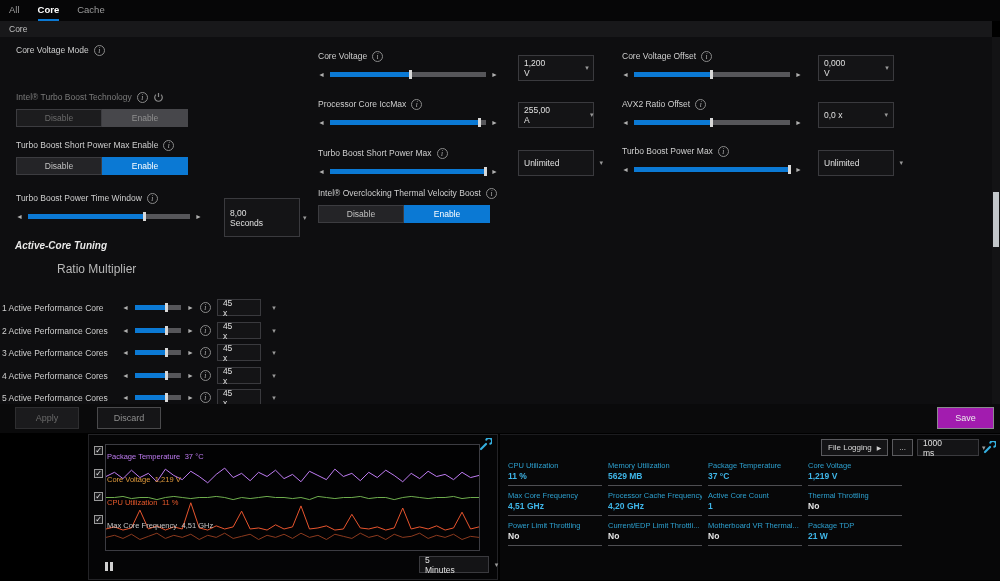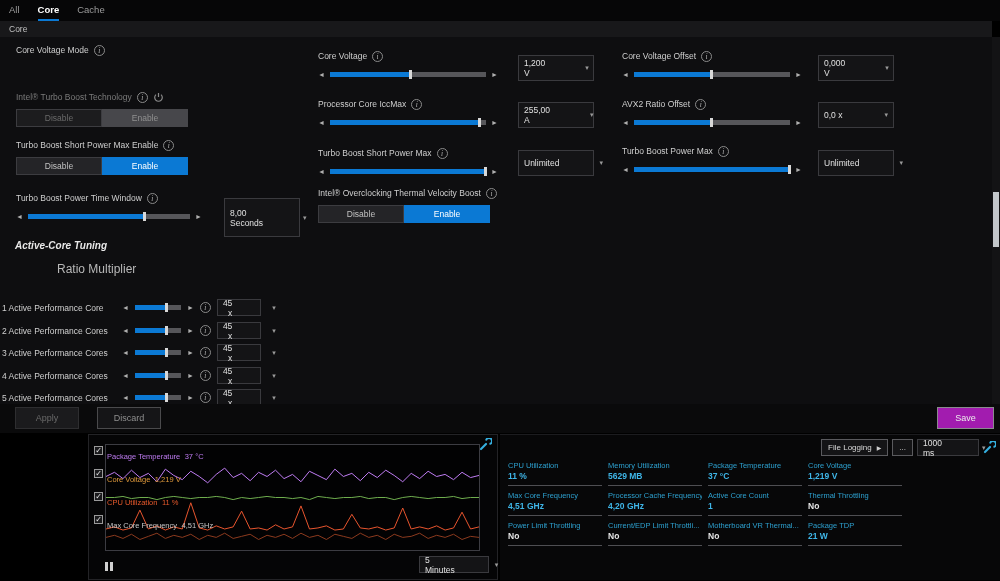--- a/index.html
+++ b/index.html
@@ -48,21 +48,21 @@
            justify-content:space-between; padding:6px 5px; cursor:pointer;gap:36px; }
   .combo .caret { color:#9a9a9a; font-size:7px; margin-left:4px; }
   .combo.small { height:17px; }
 
   
   .act-title { position:absolute; font-size:10px; font-weight:bold; color:#e8e8e8;font-style:italic; }
   .act-col   { position:absolute; font-size:12px; color:#b8b8b8; }
   .acrow { position:absolute; left:2px; display:flex; align-items:center; gap:6px; height:17px;margin-top:21px; }
   .aclabel { width:114px; font-size:8.5px; color:#d0d0d0; white-space:nowrap; }
   .actrack { flex:none; width:46px; }
-  .acombo { position:static; width:44px; height:17px;text-align:right; }
+  .acombo { position:static; width:44px; height:17px; }
 
   
   .actionbar { position:absolute; left:0; top:404px; width:1000px; height:29px; background:#0a0a0b; }
   .btn { position:absolute; top:3px; height:22px; font-size:9px; display:flex; align-items:center;
          justify-content:center; cursor:pointer; }
   .btn.apply   { left:15px;  width:64px; background:#1b1b1d; color:#6a6a6a; border:1px solid #2e2e30; }
   .btn.discard { left:97px;  width:64px; background:#151517; color:#8f8f8f; border:1px solid #4a4a4c; }
   .btn.save    { left:937px; width:57px; background:#a21caf; color:#ececec; border:1px solid #8a8a8e; }
 
   

